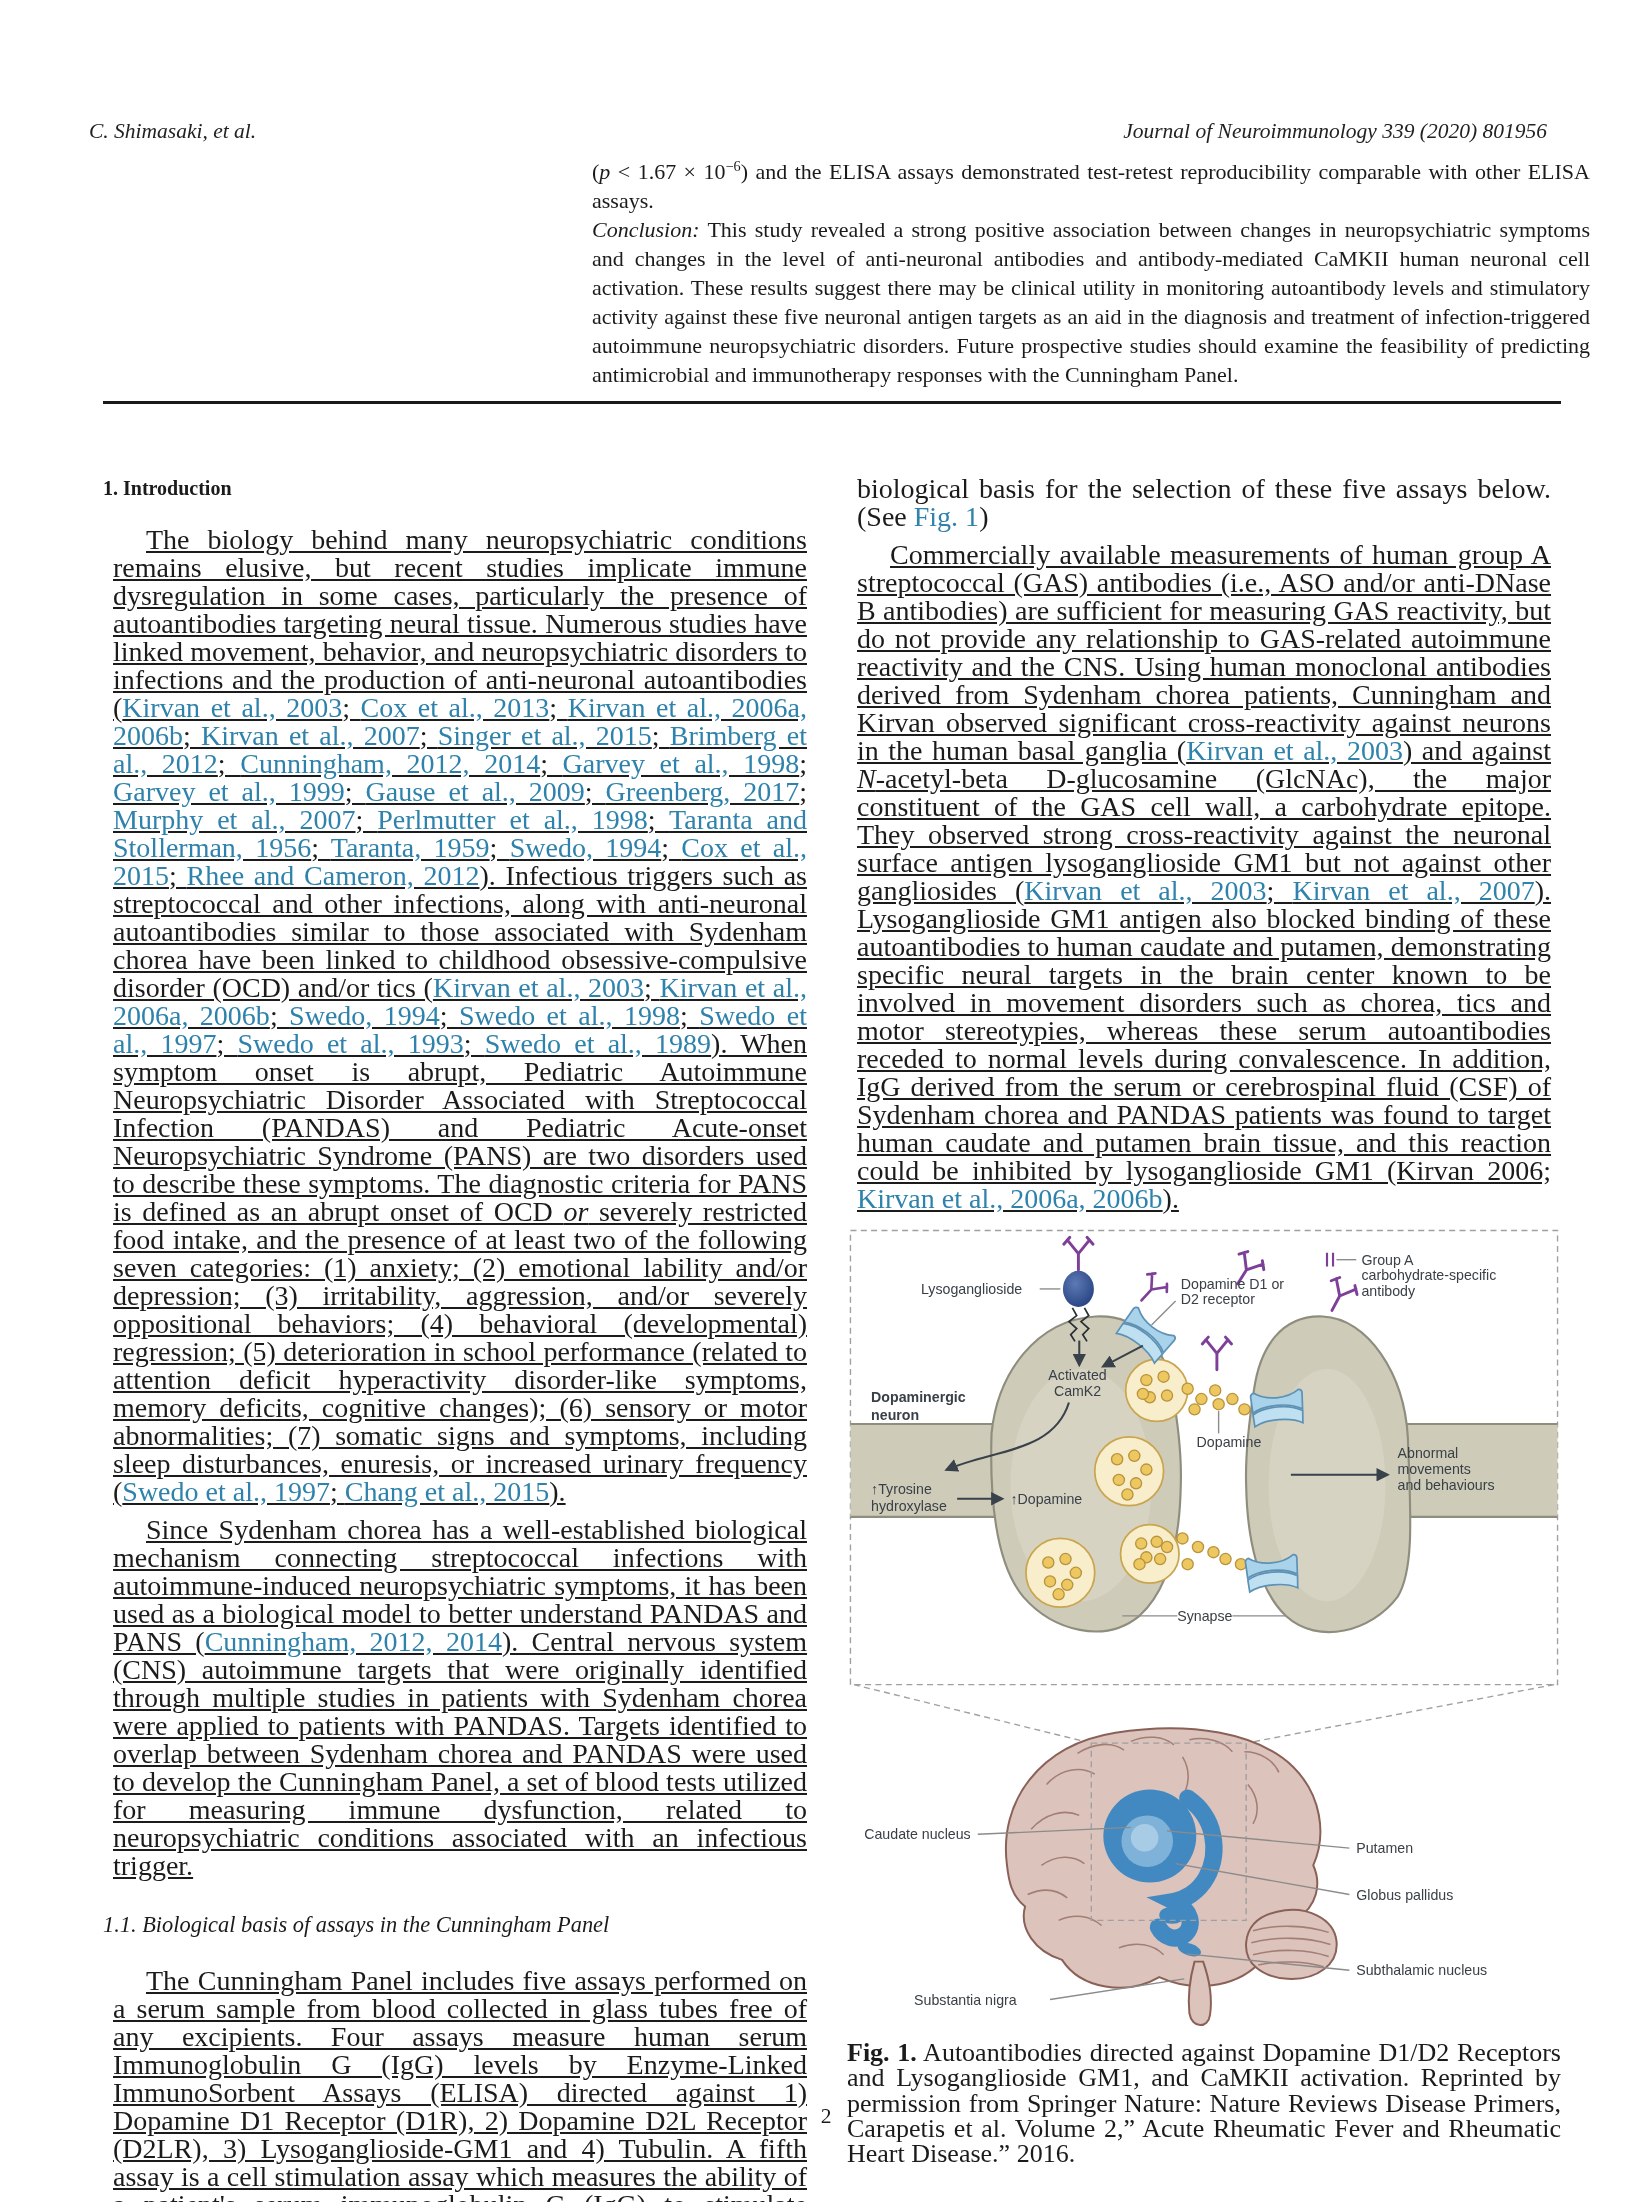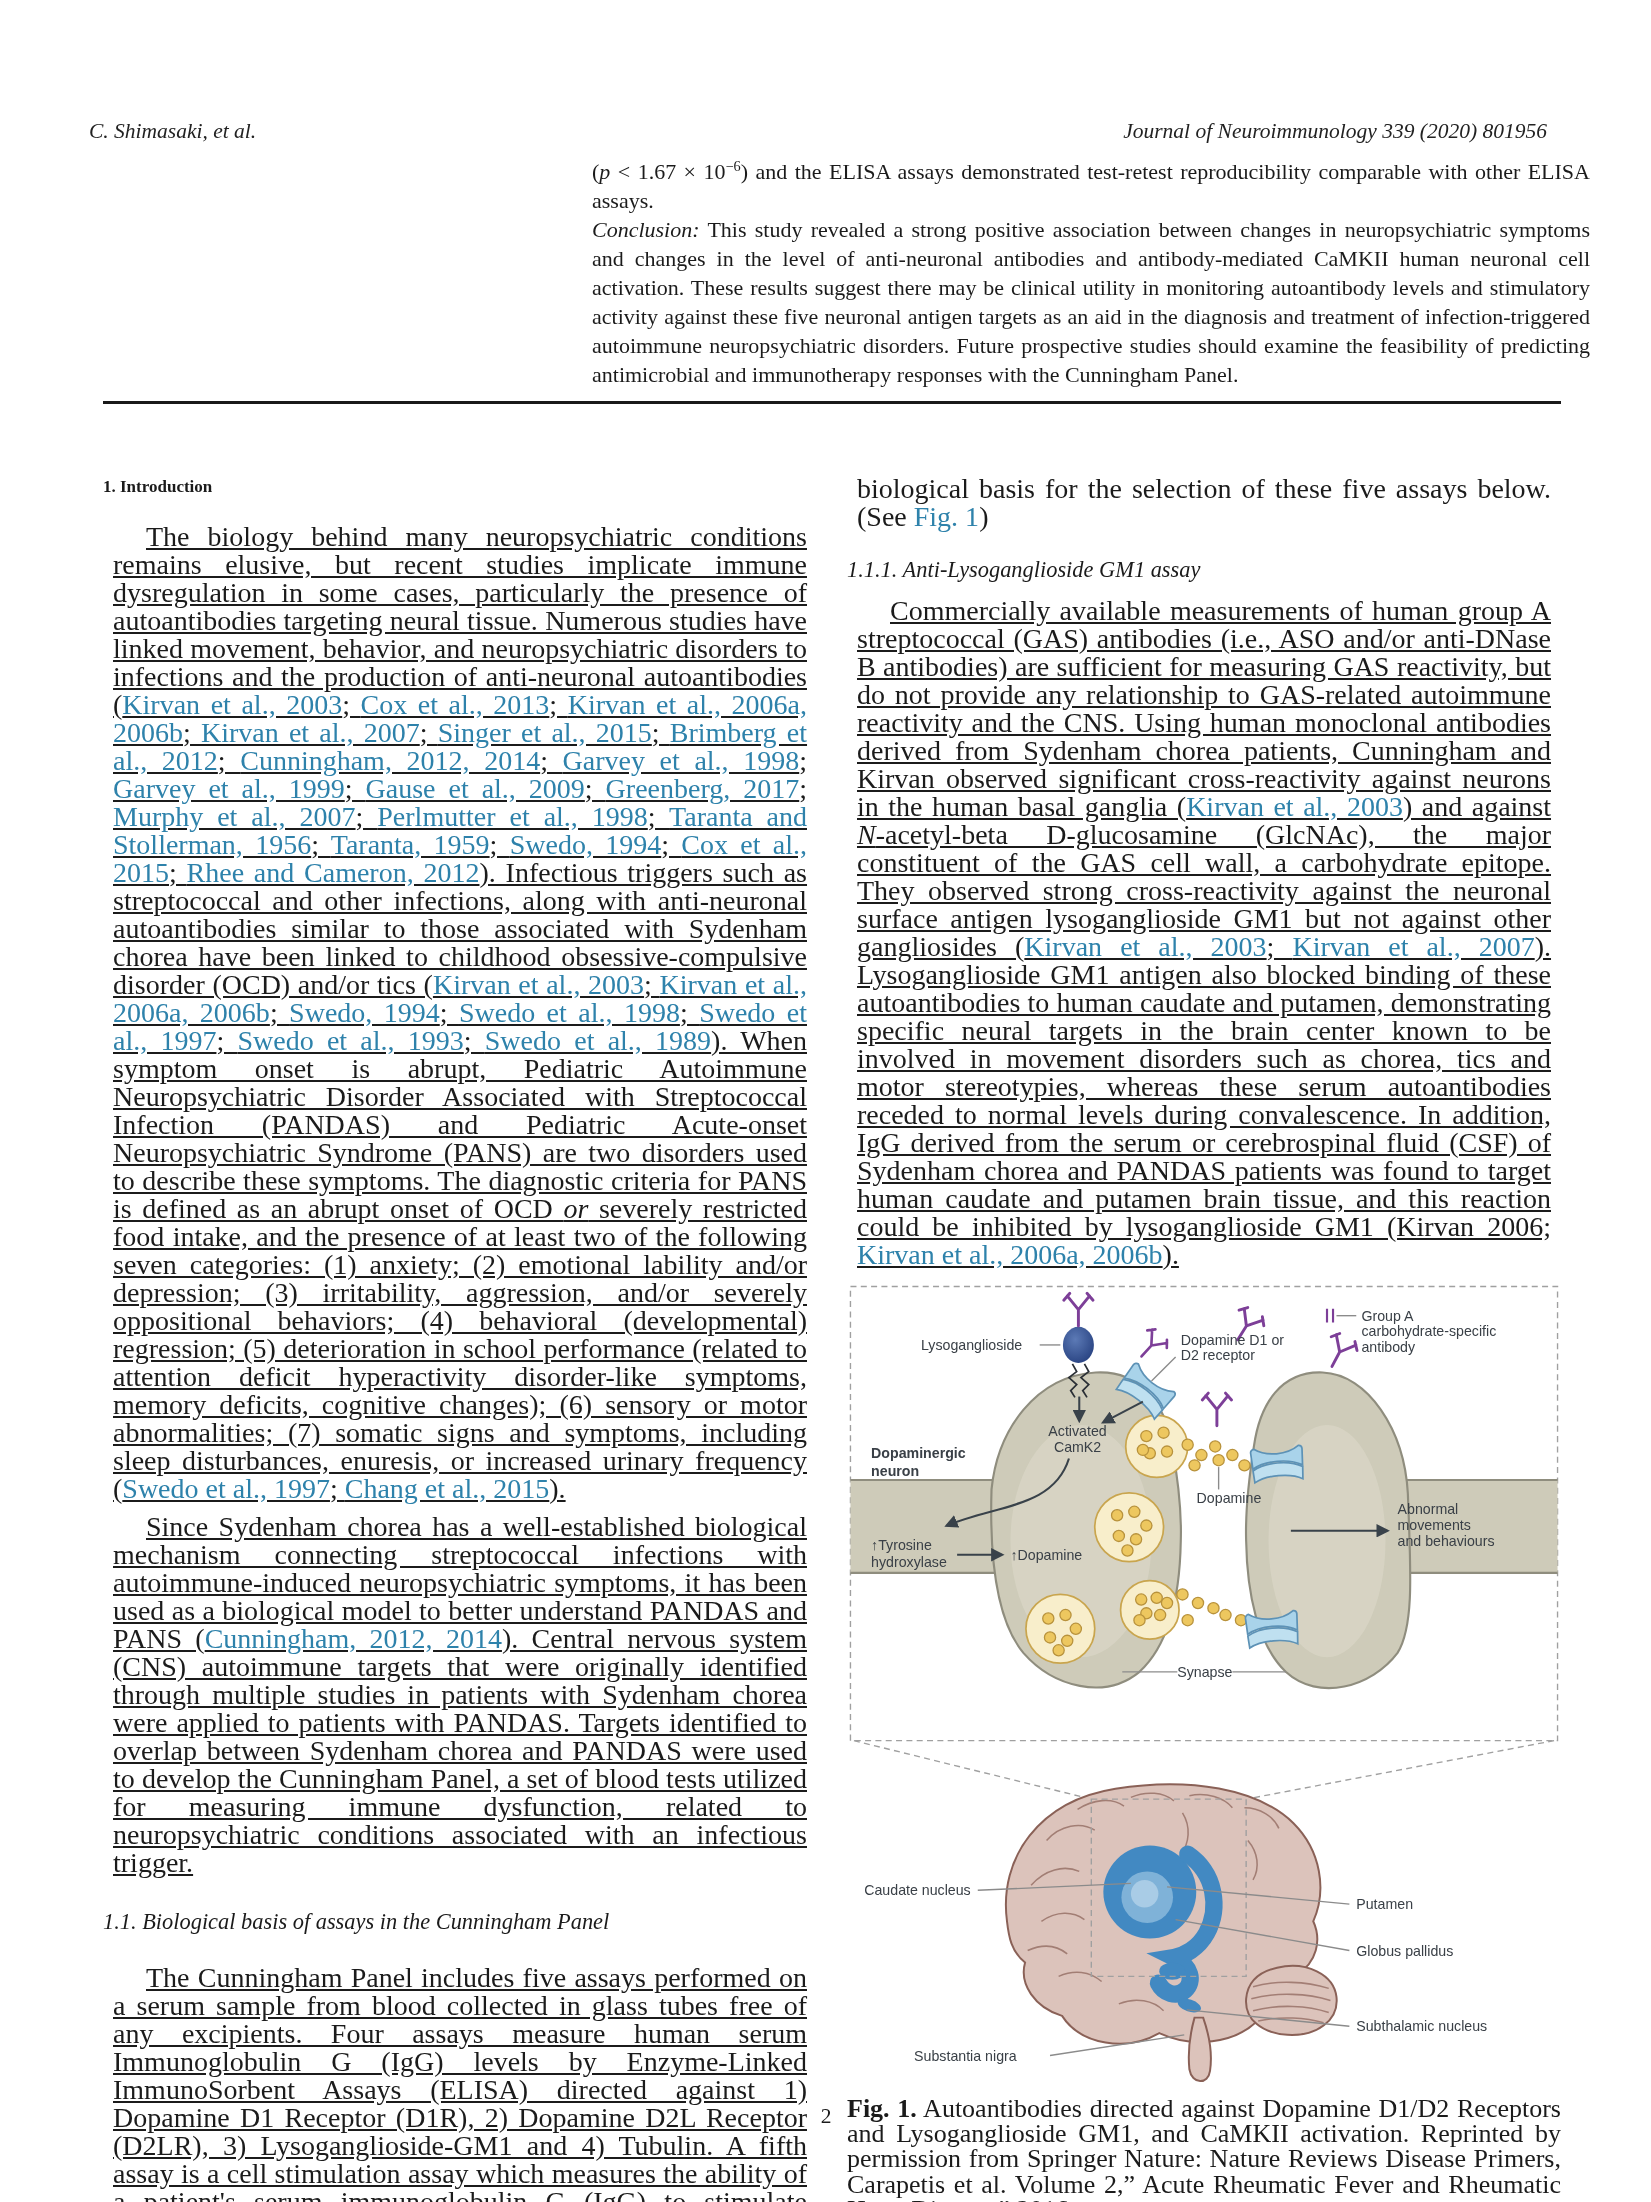--- a/index.html
+++ b/index.html
@@ -9,21 +9,21 @@
        justify-content:space-between;font-style:italic;font-size:21.5px;color:#222;}
   .abstract{position:absolute;top:157px;left:592px;width:998px;
             font-size:22px;line-height:29px;text-align:justify;}
   .abstract p{margin:0;}
   .rule{position:absolute;top:401px;left:103px;width:1458px;height:2.6px;background:#191919;}
   .col{position:absolute;top:465px;width:714px;}
   .col.left{left:103px;}
   .col.right{left:847px;}
   p.body{font-size:28px;line-height:28px;text-align:justify;margin:10px;}
   p.indent{text-indent:33px;text-decoration:underline;}
-  h2.sec{font-size:17px;font-weight:bold;margin:12px 0 26px 0;}
+  h2.sec{font-size:20px;font-weight:bold;margin:12px 0 26px 0;}
   h3.sub{font-size:22.4px;font-weight:normal;font-style:italic;margin:32px 0 29px 0;}
   .col.right h3.sub{margin:26px 0 13.8px 0;}
   .link{color:#2e82ab;}
   .i{font-style:italic;}
   .b{font-weight:bold;}
   .sup{vertical-align:super;font-size:0.65em;line-height:0;}
   figure.fig{margin:13.8px 0 0 0;}
   figcaption{font-size:26px;line-height:25.4px;text-align:justify;margin-top:9px;}
   .pagenum{position:absolute;top:2104px;left:0;width:1652px;text-align:center;font-size:21.5px;}
   
@@ -54,21 +54,20 @@
   <div class="col left">
     <h2 class="sec">1. Introduction</h2>
     <p class="body indent"><span>The biology behind many neuropsychiatric conditions remains elusive, but recent studies implicate immune dysregulation in some cases, particularly the presence of autoantibodies targeting neural tissue. Numerous studies have linked movement, behavior, and neuropsychiatric disorders to infections and the production of anti-neuronal autoantibodies (</span><span class="link">Kirvan et al., 2003</span><span>; </span><span class="link">Cox et al., 2013</span><span>; </span><span class="link">Kirvan et al., 2006a, 2006b</span><span>; </span><span class="link">Kirvan et al., 2007</span><span>; </span><span class="link">Singer et al., 2015</span><span>; </span><span class="link">Brimberg et al., 2012</span><span>; </span><span class="link">Cunningham, 2012, 2014</span><span>; </span><span class="link">Garvey et al., 1998</span><span>; </span><span class="link">Garvey et al., 1999</span><span>; </span><span class="link">Gause et al., 2009</span><span>; </span><span class="link">Greenberg, 2017</span><span>; </span><span class="link">Murphy et al., 2007</span><span>; </span><span class="link">Perlmutter et al., 1998</span><span>; </span><span class="link">Taranta and Stollerman, 1956</span><span>; </span><span class="link">Taranta, 1959</span><span>; </span><span class="link">Swedo, 1994</span><span>; </span><span class="link">Cox et al., 2015</span><span>; </span><span class="link">Rhee and Cameron, 2012</span><span>). Infectious triggers such as streptococcal and other infections, along with anti-neuronal autoantibodies similar to those associated with Sydenham chorea have been linked to childhood obsessive-compulsive disorder (OCD) and/or tics (</span><span class="link">Kirvan et al., 2003</span><span>; </span><span class="link">Kirvan et al., 2006a, 2006b</span><span>; </span><span class="link">Swedo, 1994</span><span>; </span><span class="link">Swedo et al., 1998</span><span>; </span><span class="link">Swedo et al., 1997</span><span>; </span><span class="link">Swedo et al., 1993</span><span>; </span><span class="link">Swedo et al., 1989</span><span>). When symptom onset is abrupt, Pediatric Autoimmune Neuropsychiatric Disorder Associated with Streptococcal Infection (PANDAS) and Pediatric Acute-onset Neuropsychiatric Syndrome (PANS) are two disorders used to describe these symptoms. The diagnostic criteria for PANS is defined as an abrupt onset of OCD </span><span class="i">or</span><span> severely restricted food intake, and the presence of at least two of the following seven categories: (1) anxiety; (2) emotional lability and/or depression; (3) irritability, aggression, and/or severely oppositional behaviors; (4) behavioral (developmental) regression; (5) deterioration in school performance (related to attention deficit hyperactivity disorder-like symptoms, memory deficits, cognitive changes); (6) sensory or motor abnormalities; (7) somatic signs and symptoms, including sleep disturbances, enuresis, or increased urinary frequency (</span><span class="link">Swedo et al., 1997</span><span>; </span><span class="link">Chang et al., 2015</span><span>).</span></p>
     <p class="body indent"><span>Since Sydenham chorea has a well-established biological mechanism connecting streptococcal infections with autoimmune-induced neuropsychiatric symptoms, it has been used as a biological model to better understand PANDAS and PANS (</span><span class="link">Cunningham, 2012, 2014</span><span>). Central nervous system (CNS) autoimmune targets that were originally identified through multiple studies in patients with Sydenham chorea were applied to patients with PANDAS. Targets identified to overlap between Sydenham chorea and PANDAS were used to develop the Cunningham Panel, a set of blood tests utilized for measuring immune dysfunction, related to neuropsychiatric conditions associated with an infectious trigger.</span></p>
     <h3 class="sub">1.1. Biological basis of assays in the Cunningham Panel</h3>
     <p class="body indent"><span>The Cunningham Panel includes five assays performed on a serum sample from blood collected in glass tubes free of any excipients. Four assays measure human serum Immunoglobulin G (IgG) levels by Enzyme-Linked ImmunoSorbent Assays (ELISA) directed against 1) Dopamine D1 Receptor (D1R), 2) Dopamine D2L Receptor (D2LR), 3) Lysoganglioside-GM1 and 4) Tubulin. A fifth assay is a cell stimulation assay which measures the ability of a patient's serum immunoglobulin G (IgG) to stimulate calcium/calmodulin-dependent protein kinase II (CaMKII) activity in human neuronal cells. We briefly review the</span></p>
   </div>
 
   <div class="col right">
     <p class="body"><span>biological basis for the selection of these five assays below. (See </span><span class="link">Fig. 1</span><span>)</span></p>
-    <h3 class="sub">1.1.1. Anti-Lysoganglioside GM1 assay</h3>
     <p class="body indent"><span>Commercially available measurements of human group A streptococcal (GAS) antibodies (i.e., ASO and/or anti-DNase B antibodies) are sufficient for measuring GAS reactivity, but do not provide any relationship to GAS-related autoimmune reactivity and the CNS. Using human monoclonal antibodies derived from Sydenham chorea patients, Cunningham and Kirvan observed significant cross-reactivity against neurons in the human basal ganglia (</span><span class="link">Kirvan et al., 2003</span><span>) and against </span><span class="i">N</span><span>-acetyl-beta D-glucosamine (GlcNAc), the major constituent of the GAS cell wall, a carbohydrate epitope. They observed strong cross-reactivity against the neuronal surface antigen lysoganglioside GM1 but not against other gangliosides (</span><span class="link">Kirvan et al., 2003</span><span>; </span><span class="link">Kirvan et al., 2007</span><span>). Lysoganglioside GM1 antigen also blocked binding of these autoantibodies to human caudate and putamen, demonstrating specific neural targets in the brain center known to be involved in movement disorders such as chorea, tics and motor stereotypies, whereas these serum autoantibodies receded to normal levels during convalescence. In addition, IgG derived from the serum or cerebrospinal fluid (CSF) of Sydenham chorea and PANDAS patients was found to target human caudate and putamen brain tissue, and this reaction could be inhibited by lysoganglioside GM1 (Kirvan 2006; </span><span class="link">Kirvan et al., 2006a, 2006b</span><span>).</span></p>
 
     <figure class="fig">
       <svg width="714" height="800" viewBox="0 0 830 930">
         <defs>
           <radialGradient id="ball" cx="40%" cy="35%" r="75%">
             <stop offset="0%" stop-color="#5c7ab6"></stop>
             <stop offset="100%" stop-color="#253f7e"></stop>
           </radialGradient>
           <marker id="arr" viewBox="0 0 10 10" refX="8" refY="5" markerWidth="6.5" markerHeight="6.5" orient="auto-start-reverse">

